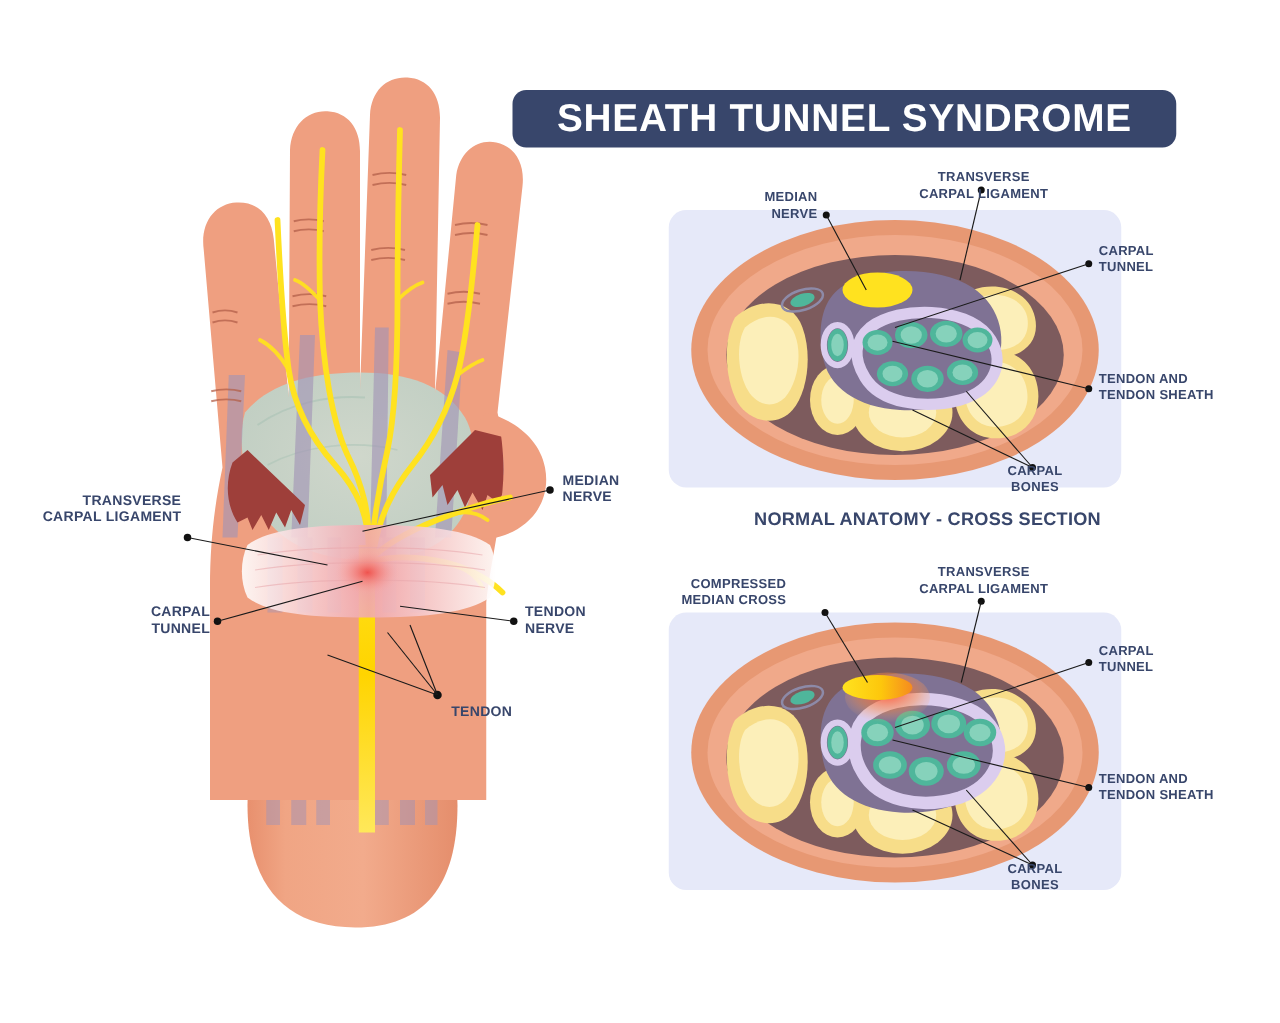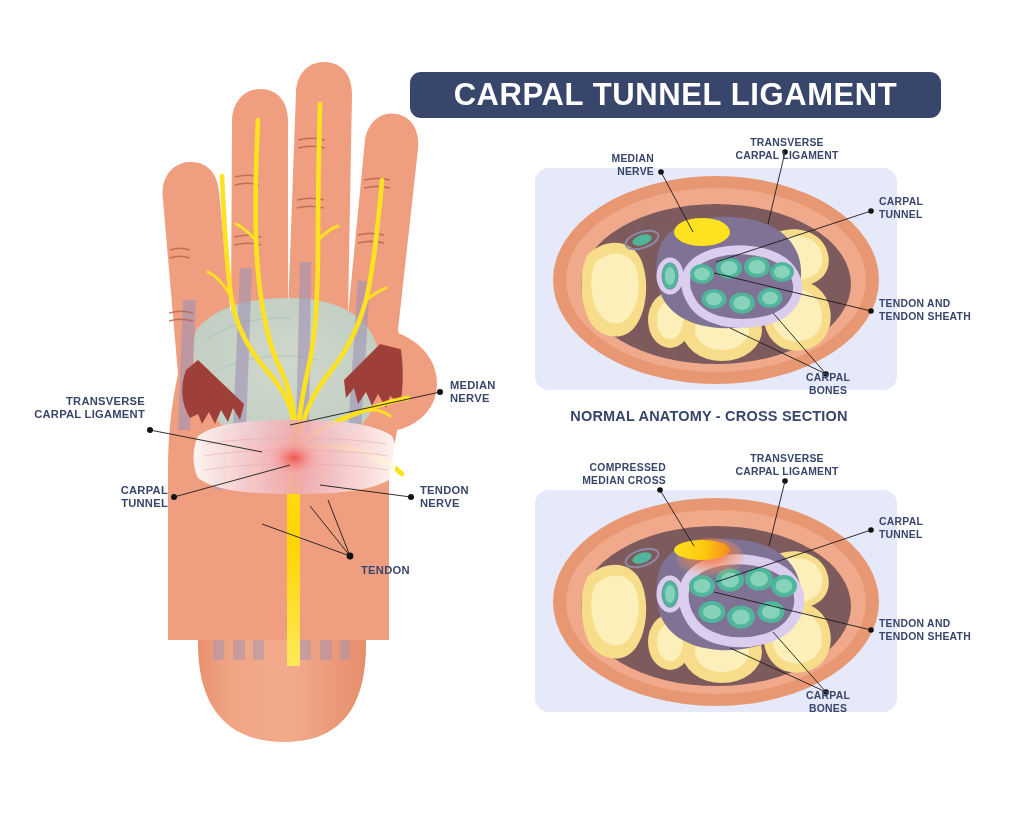--- a/index.html
+++ b/index.html
@@ -28,21 +28,21 @@
     position:absolute;background:#e6e9f9;border-radius:14px;
   }
   #panel-normal{left:535px;top:168px;width:362px;height:222px;}
   #panel-cts{left:535px;top:490px;width:362px;height:222px;}
 
   
   .caption{
     position:absolute;color:#38466b;font-weight:bold;font-size:14.5px;
     letter-spacing:0.2px;white-space:nowrap;text-align:center;
   }
-  #caption-normal{left:528px;top:408px;width:362px;}
+  #caption-normal{left:561px;top:408px;width:362px;}
   #caption-cts{left:515px;top:728px;width:400px;}
 
   
   .lbl{
     position:absolute;color:#38466b;font-weight:bold;font-size:10.4px;
     line-height:12.6px;letter-spacing:0.25px;white-space:nowrap;
   }
   .lbl.r{text-align:right;}
   .lbl.c{text-align:center;}
 
@@ -438,21 +438,21 @@
       <line class="leader" x1="871" y1="630" x2="714" y2="592"></line>
     </g>
     <g>
       <circle class="dot" cx="826" cy="692" r="2.8"></circle>
       <line class="leader" x1="826" y1="692" x2="773" y2="632"></line>
       <line class="leader" x1="826" y1="692" x2="730" y2="648"></line>
     </g>
   </svg>
 
   <div id="title-banner">
-    <span class="t">CARPAL TUNNEL LIGAMENT</span>
+    <span class="t">SHEATH TUNNEL SYNDROME</span>
   </div>
 
   <div class="lbl hand r" style="left:0px;top:395px;width:145px;">
     <div>TRANSVERSE</div>
     <div>CARPAL LIGAMENT</div>
   </div>
 
   <div class="lbl hand r" style="left:0px;top:484px;width:168px;">
     <div>CARPAL</div>
     <div>TUNNEL</div>
@@ -492,21 +492,21 @@
     <div>TENDON SHEATH</div>
   </div>
 
   <div class="lbl c" style="left:782px;top:372px;width:92px;">
     <div>CARPAL</div>
     <div>BONES</div>
   </div>
 
   <div class="caption" id="caption-normal">NORMAL ANATOMY - CROSS SECTION</div>
 
-  <div class="lbl r" style="left:536px;top:462px;width:130px;">
+  <div class="lbl r" style="left:499px;top:462px;width:130px;">
     <div>COMPRESSED</div>
     <div>MEDIAN CROSS</div>
   </div>
 
   <div class="lbl c" style="left:712px;top:453px;width:150px;">
     <div>TRANSVERSE</div>
     <div>CARPAL LIGAMENT</div>
   </div>
 
   <div class="lbl" style="left:879px;top:516px;width:120px;">

